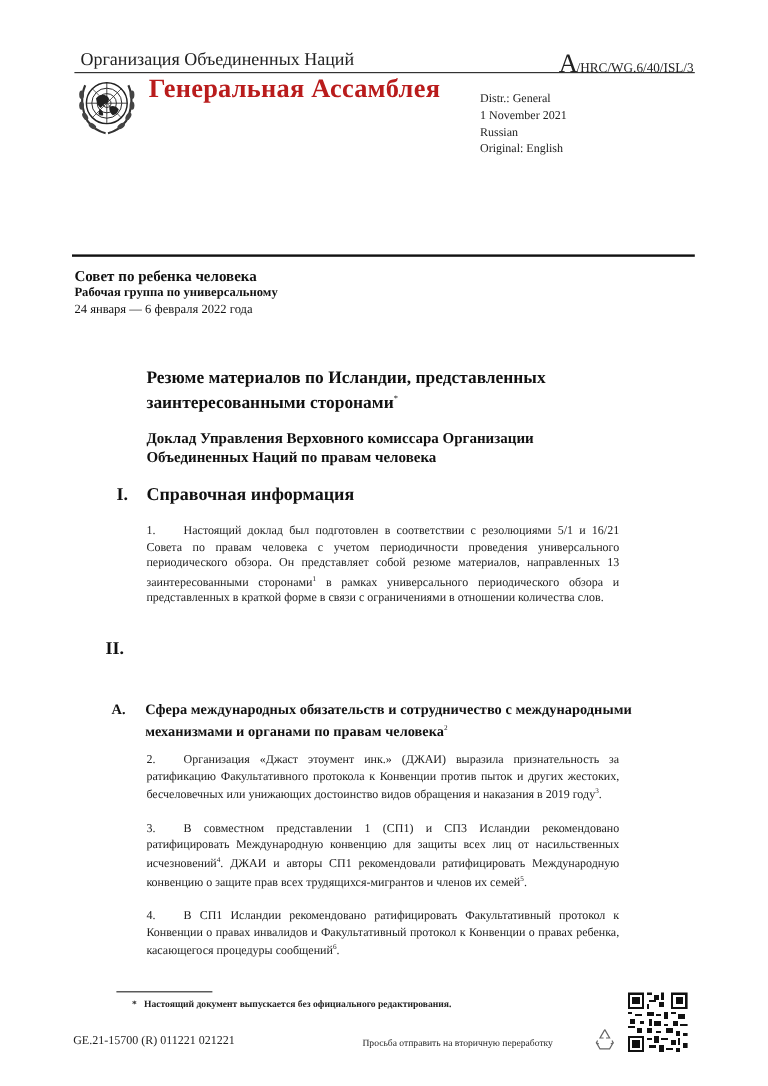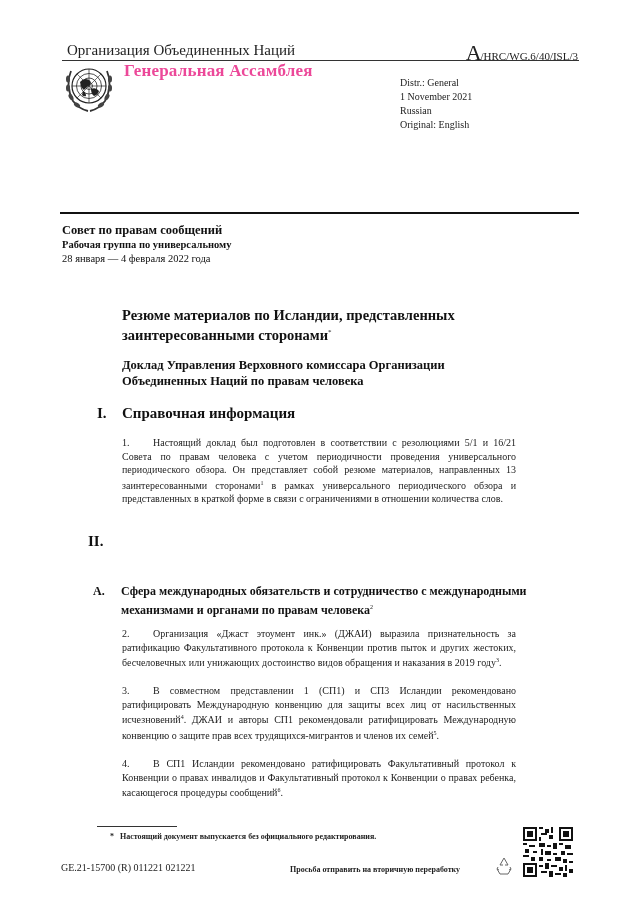--- a/index.html
+++ b/index.html
@@ -8,21 +8,21 @@
     font-family: "Liberation Serif", "DejaVu Serif", serif; color: #1a1a1a;
   }
   .abs { position: absolute; }
 
   
   .org-name { left: 67px; top: 42px; font-size: 15px; color: #222; }
   .symbol { right: 62px; top: 40px; font-size: 11px; color: #222; white-space: nowrap; }
   .symbol .big { font-size: 22px; letter-spacing: -1px; }
   .rule-thin { left: 62px; top: 60px; width: 517px; height: 1px; background: #333; }
   .emblem { left: 63px; top: 63px; width: 52px; height: 50px; }
-  .assembly { left: 124px; top: 61px; font-size: 17px; font-weight: bold; color: #ec4899; letter-spacing: 0.2px; }
+  .assembly { left: 124px; top: 61px; font-size: 22px; font-weight: bold; color: #b91c1c; letter-spacing: 0.2px; }
   .distr { left: 400px; top: 76px; font-size: 10px; line-height: 14px; color: #222; }
 
   .rule-thick { left: 60px; top: 212px; width: 519px; height: 2px; background: #111; }
 
   .council { left: 62px; top: 222px; color: #111; }
   .council .l1 { font-size: 12.5px; font-weight: bold; line-height: 16px; }
   .council .l2 { font-size: 10.5px; font-weight: bold; line-height: 14px; }
   .council .l3 { font-size: 10.5px; line-height: 14px; }
 
   .title { left: 122px; top: 307px; width: 400px; font-size: 14.5px; font-weight: bold; line-height: 17px; color: #111; }
@@ -50,21 +50,21 @@
   .p1 { top: 436px; }
   .p2 { top: 627px; }
   .p3 { top: 684px; }
   .p4 { top: 757px; }
 
   .fn-rule { left: 97px; top: 826px; width: 80px; height: 1px; background: #333; }
   .footnote { left: 110px; top: 832px; font-size: 8px; color: #222; font-weight: bold; }
   .footnote .star { margin-right: 6px; }
 
   .job { left: 61px; top: 862px; font-size: 10px; color: #222; }
-  .recycle-text { left: 290px; top: 865px; font-size: 8px; font-weight: bold; color: #222; }
+  .recycle-text { left: 302px; top: 865px; font-size: 8px; font-weight: normal; color: #222; }
   .recycle-icon { left: 494px; top: 856px; width: 20px; height: 20px; }
   .qr { left: 523px; top: 827px; width: 50px; height: 50px; }
 </style>
 </head>
 <body>
 
 <div class="abs org-name">Организация Объединенных Наций</div>
 <div class="abs symbol"><span class="big">A</span><span>/HRC/WG.6/40/ISL/3</span></div>
 <div class="abs rule-thin"></div>
 
@@ -107,23 +107,23 @@
 <div class="abs distr">
   <div>Distr.: General</div>
   <div>1 November 2021</div>
   <div>Russian</div>
   <div>Original: English</div>
 </div>
 
 <div class="abs rule-thick"></div>
 
 <div class="abs council">
-  <div class="l1">Совет по правам сообщений</div>
+  <div class="l1">Совет по ребенка человека</div>
   <div class="l2">Рабочая группа по универсальному</div>
-  <div class="l3">28 января — 4 февраля 2022 года</div>
+  <div class="l3">24 января — 6 февраля 2022 года</div>
 </div>
 
 <div class="abs title"><span>Резюме материалов по Исландии, представленных заинтересованными сторонами</span><sup>*</sup></div>
 <div class="abs subtitle">Доклад Управления Верховного комиссара Организации Объединенных Наций по правам человека</div>
 
 <div class="abs h1 h-I">
   <span class="num">I.</span>
   <span class="txt">Справочная информация</span>
 </div>
 

